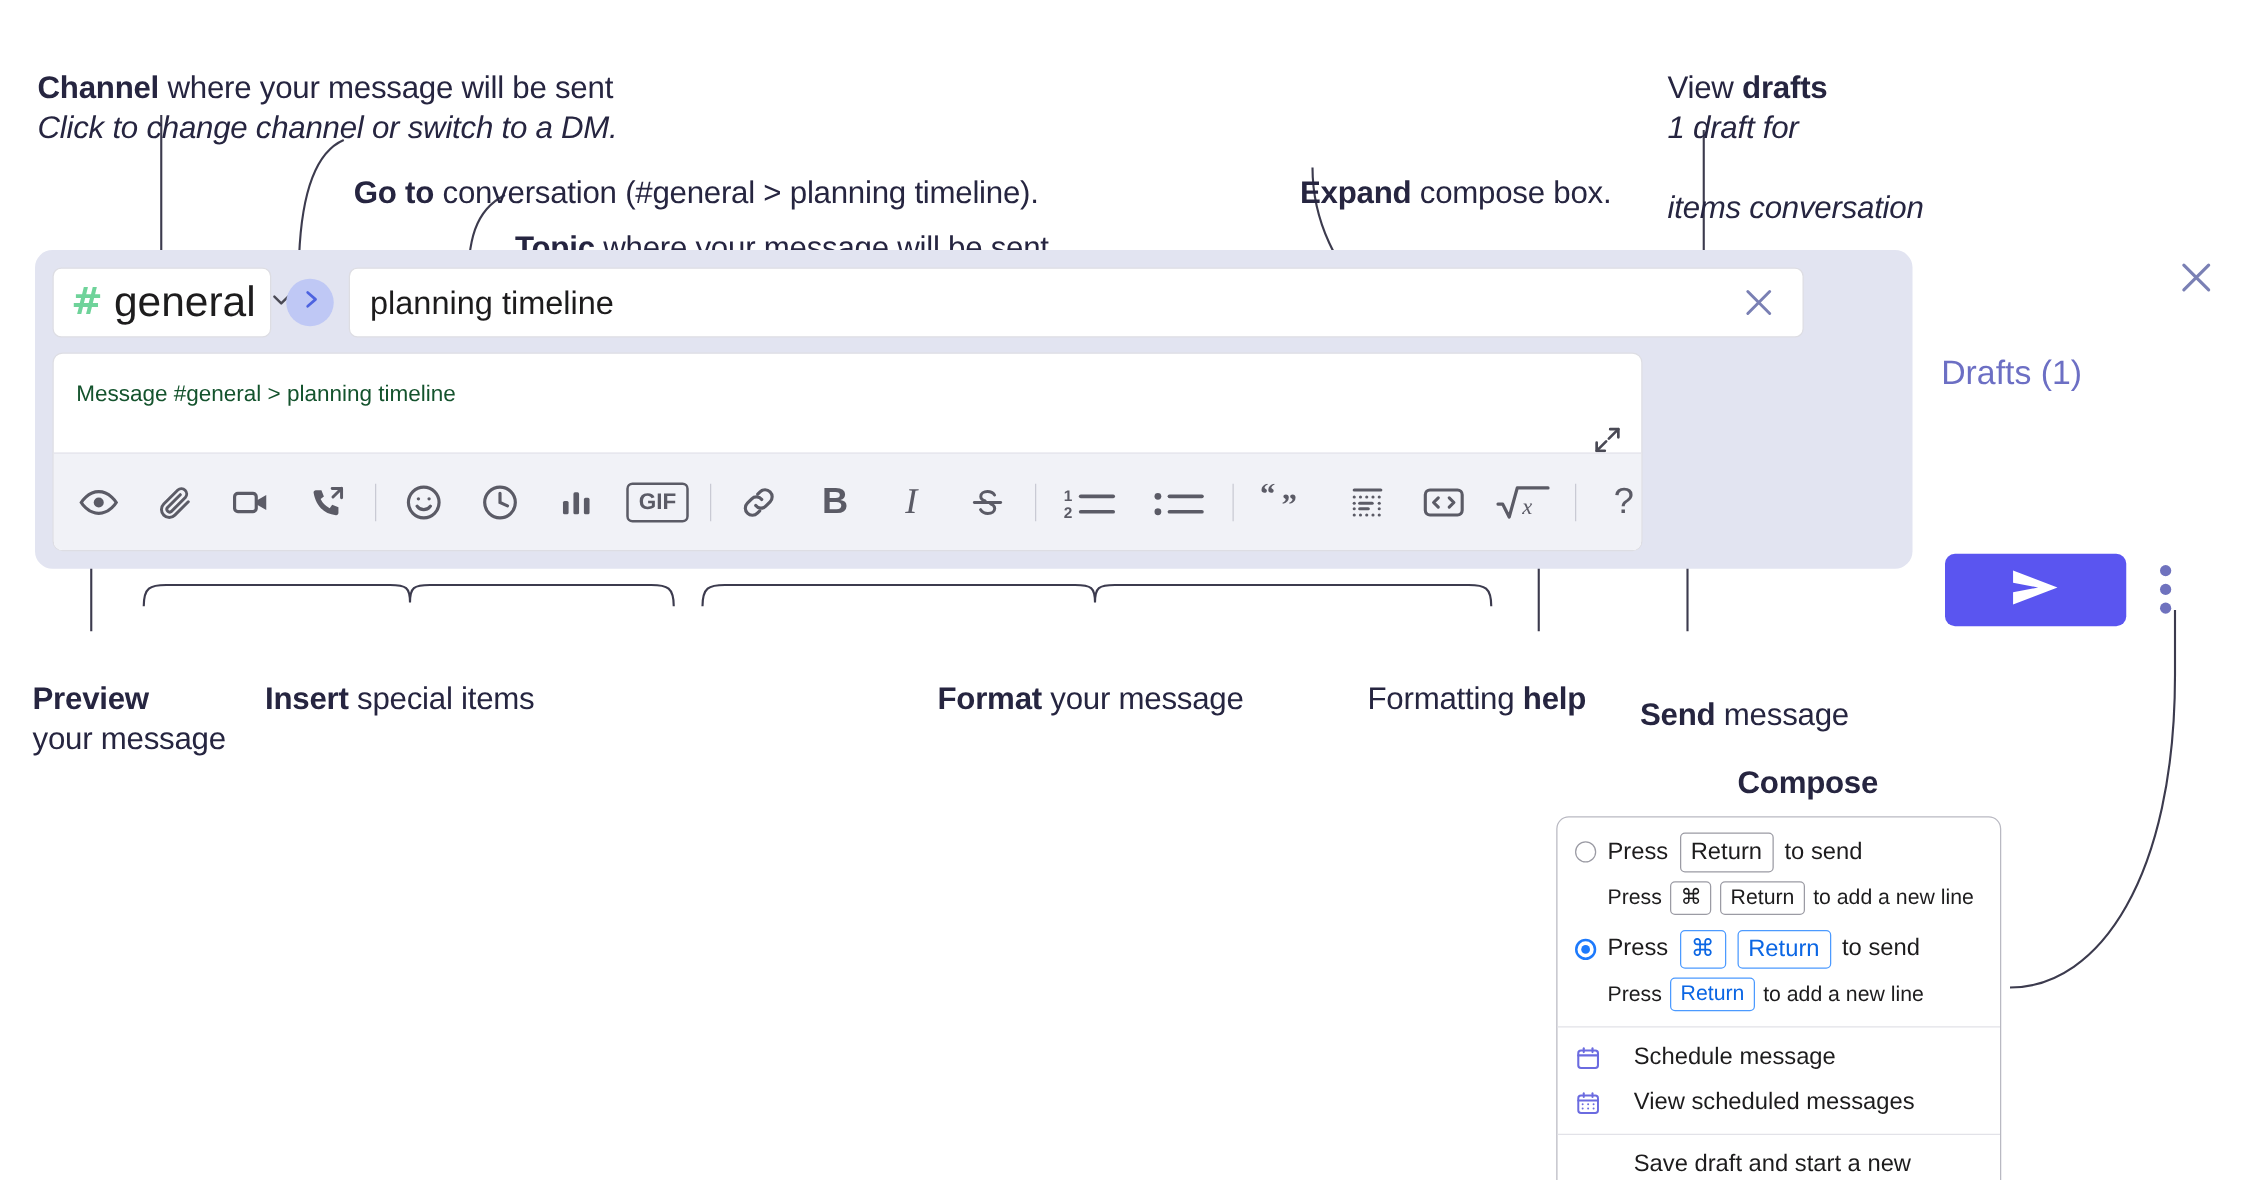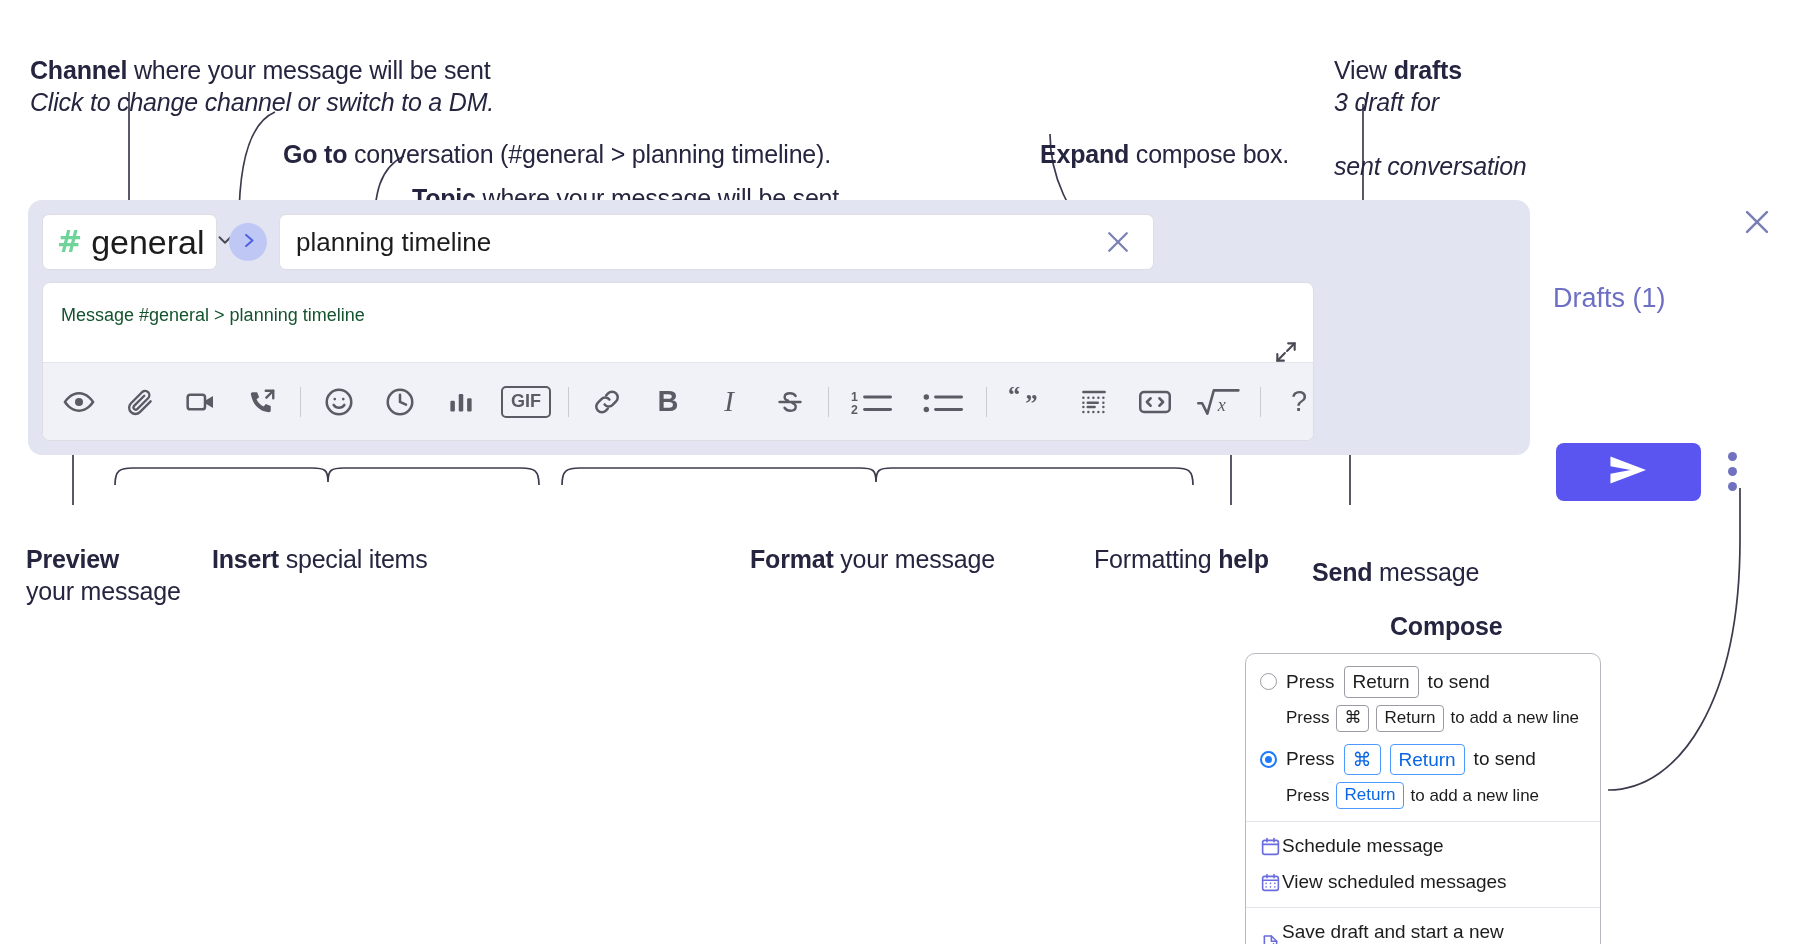--- a/index.html
+++ b/index.html
@@ -70,21 +70,21 @@
 
   .goto-btn {
     width: 38px; height: 38px; border-radius: 50%;
     background: #BFC8F5;
     margin: 0 12px;
     display: flex; align-items: center; justify-content: center;
     cursor: pointer;
   }
 
   .topic-input {
-    width: 875px; height: 56px;
+    width: 1164px; height: 56px;
     background: #fff;
     border: 1px solid #DDDDE3;
     border-radius: 7px;
     display: flex; align-items: center;
     padding: 0 16px;
   }
   .topic-value { flex: 1; color: #1D1C1D; font-size: 26px; }
   .topic-clear { cursor: pointer; padding: 4px; line-height: 0; }
 
   
@@ -176,21 +176,21 @@
   .key {
     display: inline-flex; align-items: center; justify-content: center;
     border: 1px solid #9B9BA4; border-radius: 4px;
     padding: 1px 7px; font-size: 17px; line-height: 1.35;
     background: #fff; color: #1D1C1D;
   }
   .key.big { font-size: 19px; padding: 2px 8px; }
   .key.blue { border-color: #4C9AFF; color: #0B66E4; }
   .dd-div { height: 1px; background: #E2E2E8; }
   .dd-item {
-    display: flex; align-items: center; gap: 1px;
+    display: flex; align-items: flex-end; gap: 26px;
     padding: 7px 14px; font-size: 19px; cursor: pointer;
   }
   .dd-item:first-of-type { padding-top: 10px; }
   .dd-group { padding: 3px 0 7px 0; }
   .dd-icon { line-height: 0; flex: none; color: #6B6BE0; }
 </style>
 </head>
 <body>
 
 <div id="root">
@@ -239,22 +239,22 @@
   <div class="anno anno-topic">
     <b>Topic</b><span> where your message will be sent</span>
   </div>
 
   <div class="anno anno-expand">
     <b>Expand</b><span> compose box.</span>
   </div>
 
   <div class="anno anno-drafts">
     <span><span>View </span><b>drafts</b></span>
-    <i class="it">3 draft for</i>
-    <i class="it">sent conversation</i>
+    <i class="it">1 draft for</i>
+    <i class="it">items conversation</i>
   </div>
 
   <div class="anno anno-preview">
     <b>Preview</b>
     <span style="display:block">your message</span>
   </div>
 
   <div class="anno anno-insert">
     <b>Insert</b><span> special items</span>
   </div>

